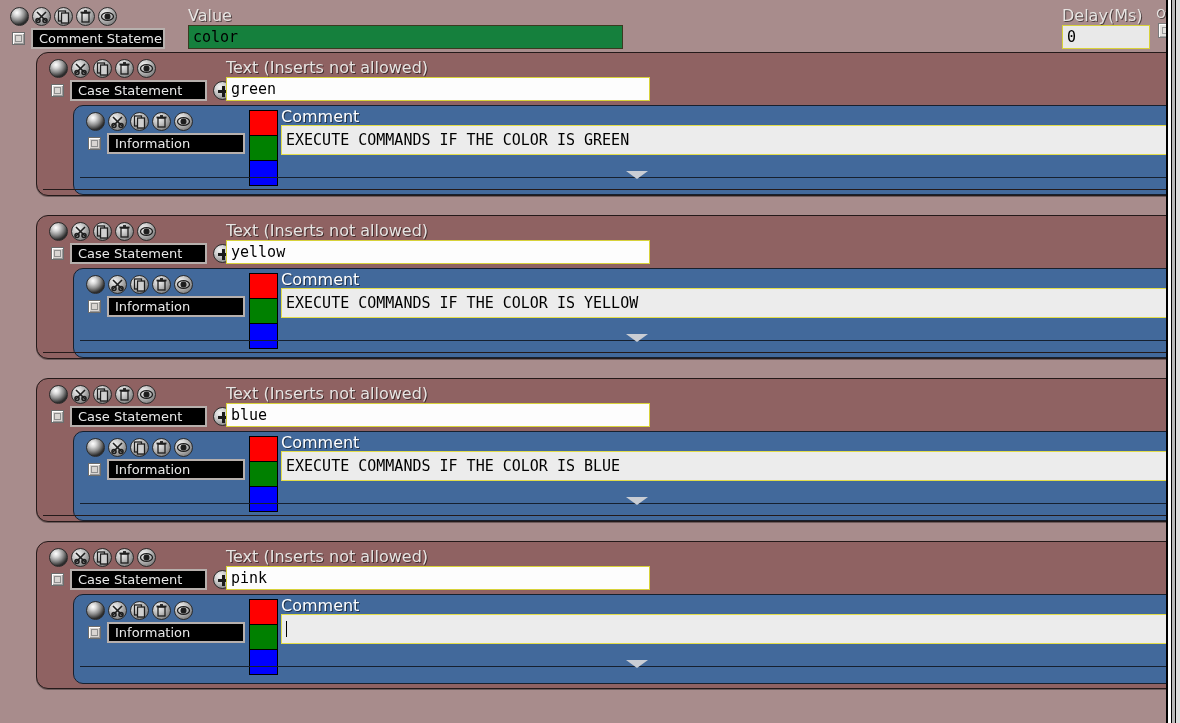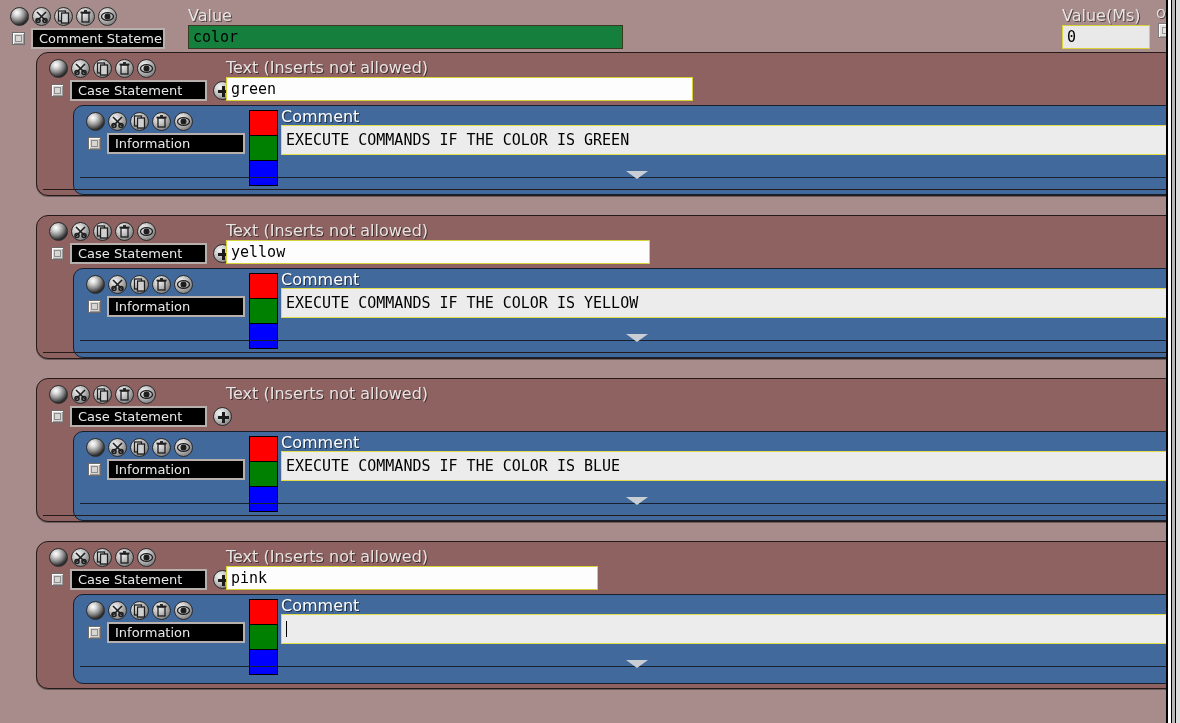--- a/index.html
+++ b/index.html
@@ -199,21 +199,21 @@
         </span>
       <span class="namebox w-switch">Comment Statement</span>
     </div>
 
     <div style="position:absolute;left:188px;top:9px;">
       <div class="flabel">Value</div>
       <div class="finput khaki" style="width:435px;margin-top:3px;">color</div>
     </div>
 
     <div style="position:absolute;left:1062px;top:9px;">
-      <div class="flabel">Value(Ms)</div>
+      <div class="flabel">Delay(Ms)</div>
       <div class="finput delay" style="margin-top:3px;">0</div>
     </div>
 
     <div class="offwrap" style="left:1152px;top:8px;">
       <div class="offlbl dark">Off</div>
       <div class="cb2">
           <i></i>
         </div>
     </div>
 
@@ -258,21 +258,21 @@
       </div>
       <div class="namerow" style="position:absolute;left:6px;top:27px;">
         <span class="cb">
             <i></i>
           </span>
         <span class="namebox w-case">Case Statement</span>
         <span class="plus-btn"></span>
       </div>
       <div style="position:absolute;left:189px;top:8px;">
         <div class="flabel">Text (Inserts not allowed)</div>
-        <div class="finput ylw" style="width:467px;margin-top:3px;">green</div>
+        <div class="finput ylw" style="width:424px;margin-top:3px;">green</div>
       </div>
       <div class="offwrap" style="left:1134px;top:27px;">
         <div class="cb2"></div>
       </div>
 
       <div class="panel-info" style="position:absolute;left:18px;top:52px;width:1128px;height:90px;">
         <div class="icons" style="position:absolute;left:4px;top:4px;">
           <span class="ic ic-record"></span>
           <span class="ic">
               <svg width="17" height="17" viewBox="0 0 17 17">
@@ -492,20 +492,21 @@
       </div>
       <div class="namerow" style="position:absolute;left:6px;top:27px;">
         <span class="cb">
             <i></i>
           </span>
         <span class="namebox w-case">Case Statement</span>
         <span class="plus-btn"></span>
       </div>
       <div style="position:absolute;left:189px;top:8px;">
         <div class="flabel">Text (Inserts not allowed)</div>
+        <div class="finput ylw" style="width:424px;margin-top:3px;">blue</div>
       </div>
       <div class="offwrap" style="left:1134px;top:27px;">
         <div class="cb2"></div>
       </div>
 
       <div class="panel-info" style="position:absolute;left:18px;top:52px;width:1128px;height:90px;">
         <div class="icons" style="position:absolute;left:4px;top:4px;">
           <span class="ic ic-record"></span>
           <span class="ic">
               <svg width="17" height="17" viewBox="0 0 17 17">
@@ -608,21 +609,21 @@
       </div>
       <div class="namerow" style="position:absolute;left:6px;top:27px;">
         <span class="cb">
             <i></i>
           </span>
         <span class="namebox w-case">Case Statement</span>
         <span class="plus-btn"></span>
       </div>
       <div style="position:absolute;left:189px;top:8px;">
         <div class="flabel">Text (Inserts not allowed)</div>
-        <div class="finput ylw" style="width:372px;margin-top:3px;">pink</div>
+        <div class="finput ylw" style="width:424px;margin-top:3px;">pink</div>
       </div>
       <div class="offwrap" style="left:1134px;top:27px;">
         <div class="cb2"></div>
       </div>
 
       <div class="panel-info" style="position:absolute;left:18px;top:52px;width:1128px;height:90px;">
         <div class="icons" style="position:absolute;left:4px;top:4px;">
           <span class="ic ic-record"></span>
           <span class="ic">
               <svg width="17" height="17" viewBox="0 0 17 17">

